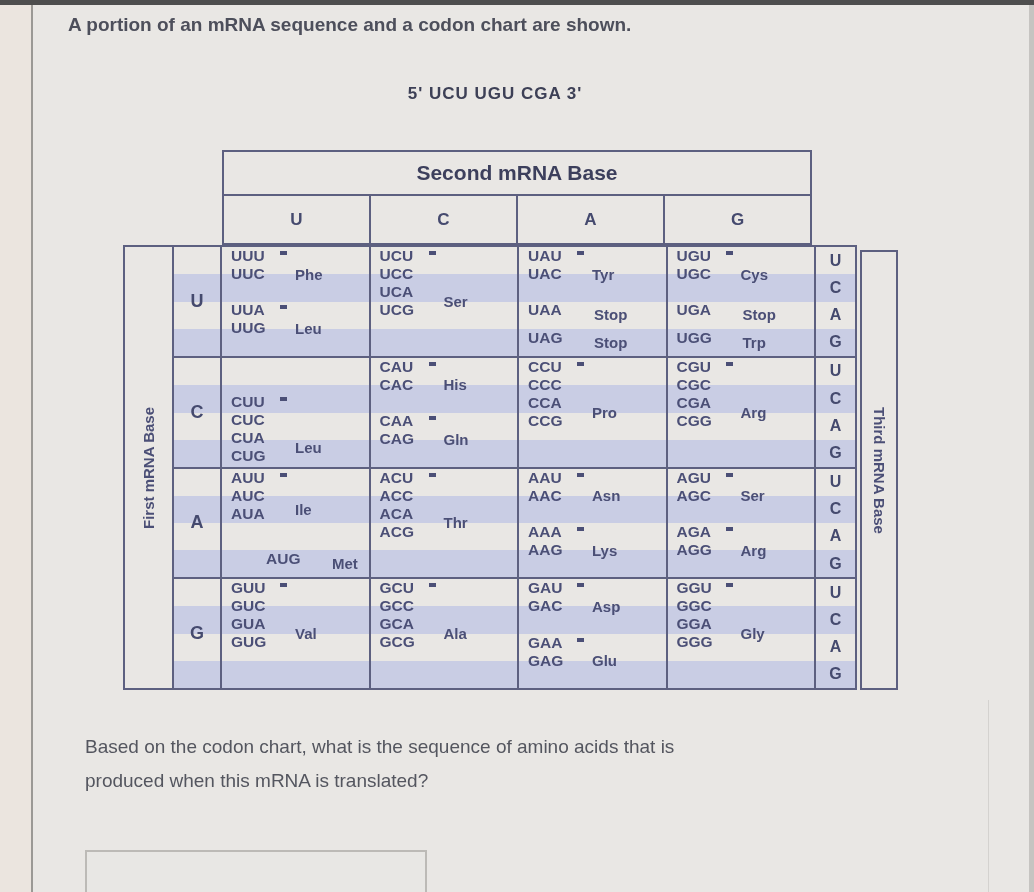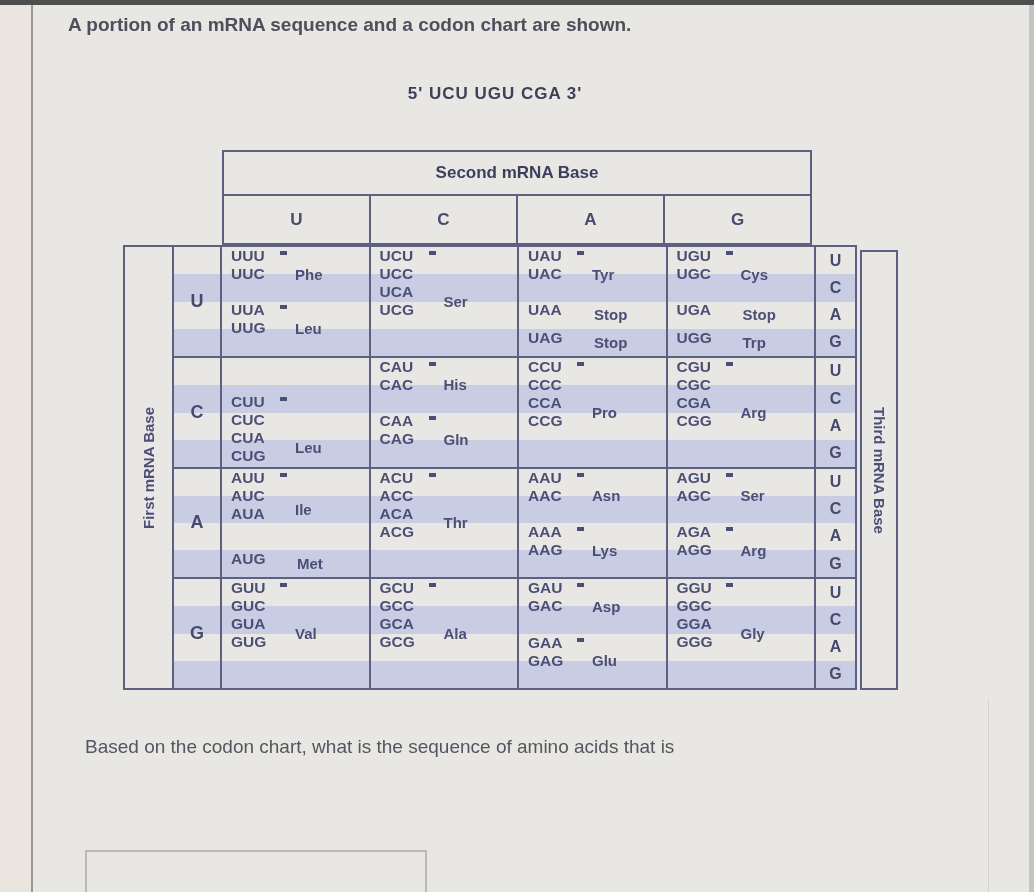--- a/index.html
+++ b/index.html
@@ -15,21 +15,21 @@
 
   .top-strip{position:absolute;left:0;top:0;width:1034px;height:5px;background:#4e4e4e;}
   .left-strip{position:absolute;left:0;top:5px;width:33px;height:887px;background:var(--leftbg);border-right:2px solid #9b9995;}
   .right-edge{position:absolute;right:0;top:5px;width:5px;height:887px;background:#c6c4c1;}
   .faint-page-edge{position:absolute;left:988px;top:700px;width:1px;height:192px;background:#d4d2cf;}
 
   .title{position:absolute;left:68px;top:14px;font-size:19px;font-weight:600;color:#4d4f5b;}
   .sequence{position:absolute;left:330px;top:84px;width:330px;text-align:center;font-size:17px;font-weight:700;letter-spacing:1px;color:#3d4056;}
 
   .hdrA{position:absolute;left:222px;top:150px;width:590px;height:46px;border:2px solid var(--bd);
-        display:flex;align-items:center;justify-content:center;font-size:17px;font-weight:700;color:#3c3f5c;}
+        display:flex;align-items:center;justify-content:center;font-size:21px;font-weight:700;color:#3c3f5c;}
   .hdrB{position:absolute;left:222px;top:194px;width:590px;height:51px;border:2px solid var(--bd);display:flex;}
   .hcell{flex:1;display:flex;align-items:center;justify-content:center;font-size:17px;font-weight:700;color:#454a6e;border-left:2px solid var(--bd);}
   .hcell:first-child{border-left:none;}
 
   .bodybox{position:absolute;left:123px;top:245px;width:734px;height:445px;border:2px solid var(--bd);display:flex;}
   .firstlabel{width:49px;border-right:2px solid var(--bd);display:flex;align-items:center;justify-content:center;}
   .vtext-up{writing-mode:vertical-rl;transform:rotate(180deg);font-size:15px;font-weight:700;color:#4b4f76;white-space:nowrap;}
   .rows{flex:1;display:flex;flex-direction:column;}
   .brow{flex:1;display:flex;border-top:2px solid var(--bd);min-height:0;}
   .brow:first-child{border-top:none;}
@@ -236,21 +236,21 @@
         <div class="cell codon-cell">
           <div class="group" style="top: 0%; height: 75%;">
             <div class="codons">
               <div class="codon">AUU</div>
               <div class="codon">AUC</div>
               <div class="codon">AUA</div>
             </div>
             <div class="bracket"></div>
             <div class="amino">Ile</div>
           </div>
-          <div class="group nobr" style="top: 75%; height: 25%;">
+          <div class="group nobr" style="top: 75%; height: 25%; margin-left: 35px;">
             <div class="codons">
               <div class="codon">AUG</div>
             </div>
             <div class="amino">Met</div>
           </div>
         </div>
         <div class="cell codon-cell">
           <div class="group" style="top: 0%; height: 100%;">
             <div class="codons">
               <div class="codon">ACU</div>
@@ -370,15 +370,16 @@
       </div>
     </div>
 </div>
 
 <div class="thirdlabel">
   <div class="vtext-down">Third mRNA Base</div>
 </div>
 
 <div class="question">
   <div>Based on the codon chart, what is the sequence of amino acids that is</div>
+  <div>produced when this mRNA is translated?</div>
 </div>
 
 <input class="answer-input" type="text" value="" placeholder="" style="">
 
 </body></html>

